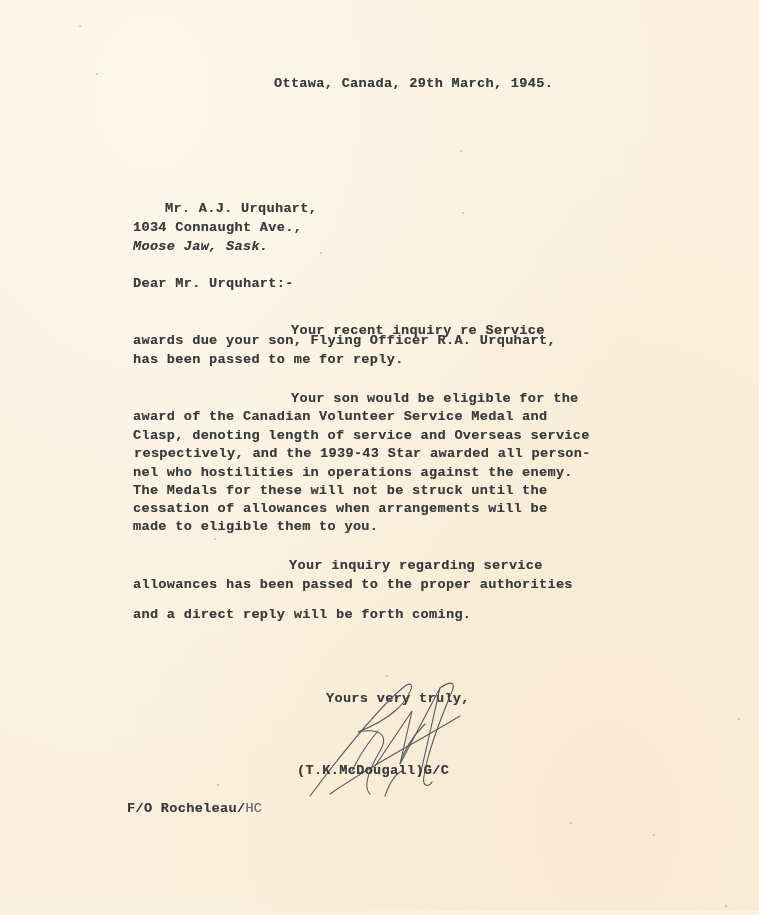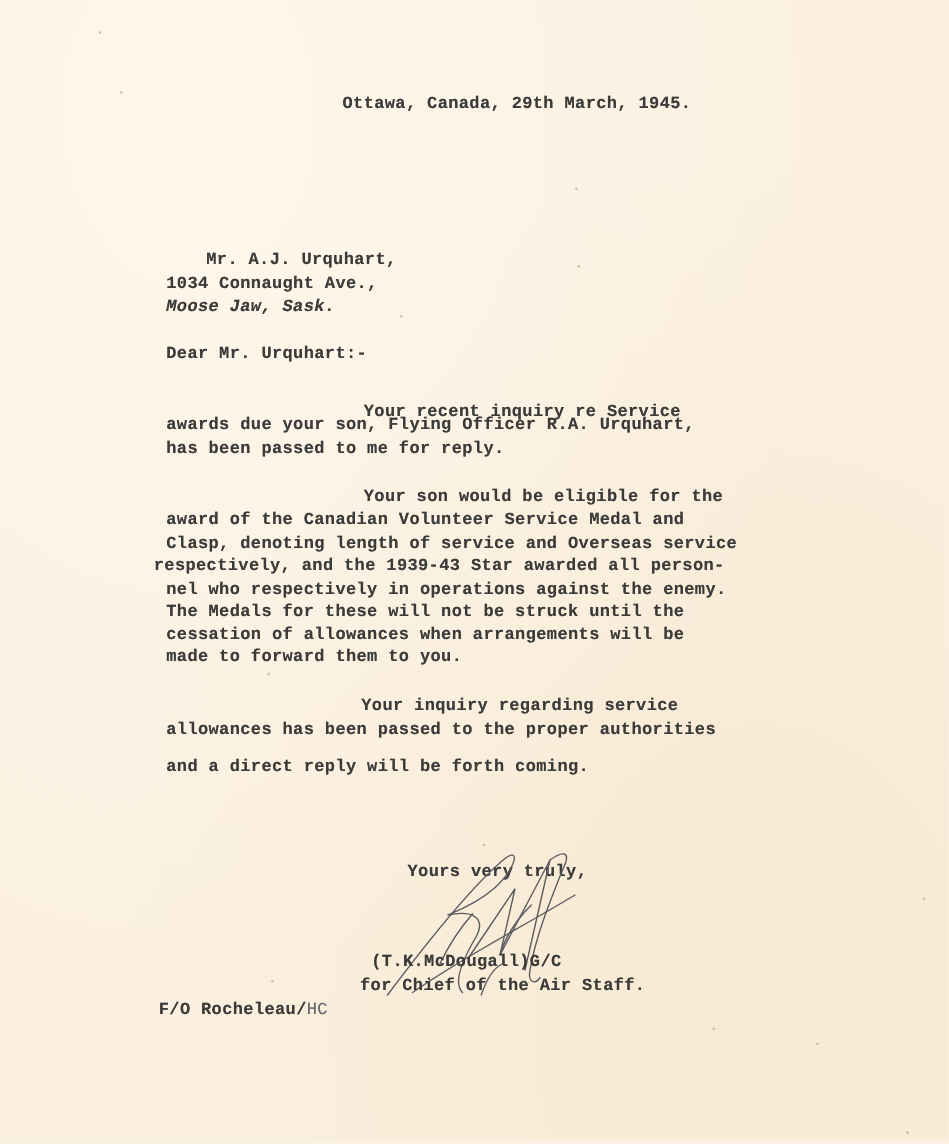--- a/index.html
+++ b/index.html
@@ -68,25 +68,25 @@
   <div>
     <div class="line" style="left:291px; top:322px;">Your recent inquiry re Service</div>
     <div class="line" style="left:133px; top:332px;">awards due your son, Flying Officer R.A. Urquhart,</div>
     <div class="line" style="left:133px; top:351px;">has been passed to me for reply.</div>
   </div>
 
   <div>
     <div class="line" style="left:291px; top:390px;">Your son would be eligible for the</div>
     <div class="line" style="left:133px; top:408px;">award of the Canadian Volunteer Service Medal and</div>
     <div class="line" style="left:133px; top:427px;">Clasp, denoting length of service and Overseas service</div>
-    <div class="line" style="left:123px; top:445px;">respectively, and the 1939-43 Star awarded all person-</div>
-    <div class="line" style="left:133px; top:464px;">nel who respectively in operations against the enemy.</div>
+    <div class="line" style="left:134px; top:445px;">respectively, and the 1939-43 Star awarded all person-</div>
+    <div class="line" style="left:133px; top:464px;">nel who hostilities in operations against the enemy.</div>
     <div class="line" style="left:133px; top:482px;">The Medals for these will not be struck until the</div>
     <div class="line" style="left:133px; top:500px;">cessation of allowances when arrangements will be</div>
-    <div class="line" style="left:133px; top:518px;">made to forward them to you.</div>
+    <div class="line" style="left:133px; top:518px;">made to eligible them to you.</div>
   </div>
 
   <div>
     <div class="line" style="left:289px; top:557px;">Your inquiry regarding service</div>
     <div class="line" style="left:133px; top:576px;">allowances has been passed to the proper authorities</div>
     <div class="line" style="left:133px; top:594px;margin-top:12px;">and a direct reply will be forth coming.</div>
   </div>
 
   <div class="line" style="left:326px; top:650px;margin-top:40px;">Yours very truly,</div>
 
@@ -96,21 +96,20 @@
       <path d="M52,95 C60,78 72,62 78,55"></path>
       <path d="M75,90 L112,35 L100,88 L140,12 L120,100"></path>
       <path d="M100,88 C105,70 115,58 125,48"></path>
       <path d="M140,12 C150,5 158,4 150,20 C140,45 128,75 124,100 C122,110 128,112 132,106"></path>
       <path d="M30,118 C70,90 110,70 160,40"></path>
       <path d="M85,120 C90,105 96,98 102,95"></path>
     </g>
   </svg>
 
   <div class="line" style="left:297px; top:762px;">(T.K.McDougall)G/C</div>
-  <div class="line" style="left:288px; top:781px;">for Chief of the Air Staff.</div>
 
   <div class="line" style="left:127px; top:800px;"><span>F/O Rocheleau/</span><span class="initials">HC</span></div>
 
   <div class="speck" style="left:79px; top:25px;"></div>
   <div class="speck" style="left:96px; top:73px;"></div>
   <div class="speck" style="left:460px; top:150px;"></div>
   <div class="speck" style="left:462px; top:212px;"></div>
   <div class="speck" style="left:320px; top:252px;"></div>
   <div class="speck" style="left:738px; top:718px;"></div>
   <div class="speck" style="left:653px; top:834px;"></div>

